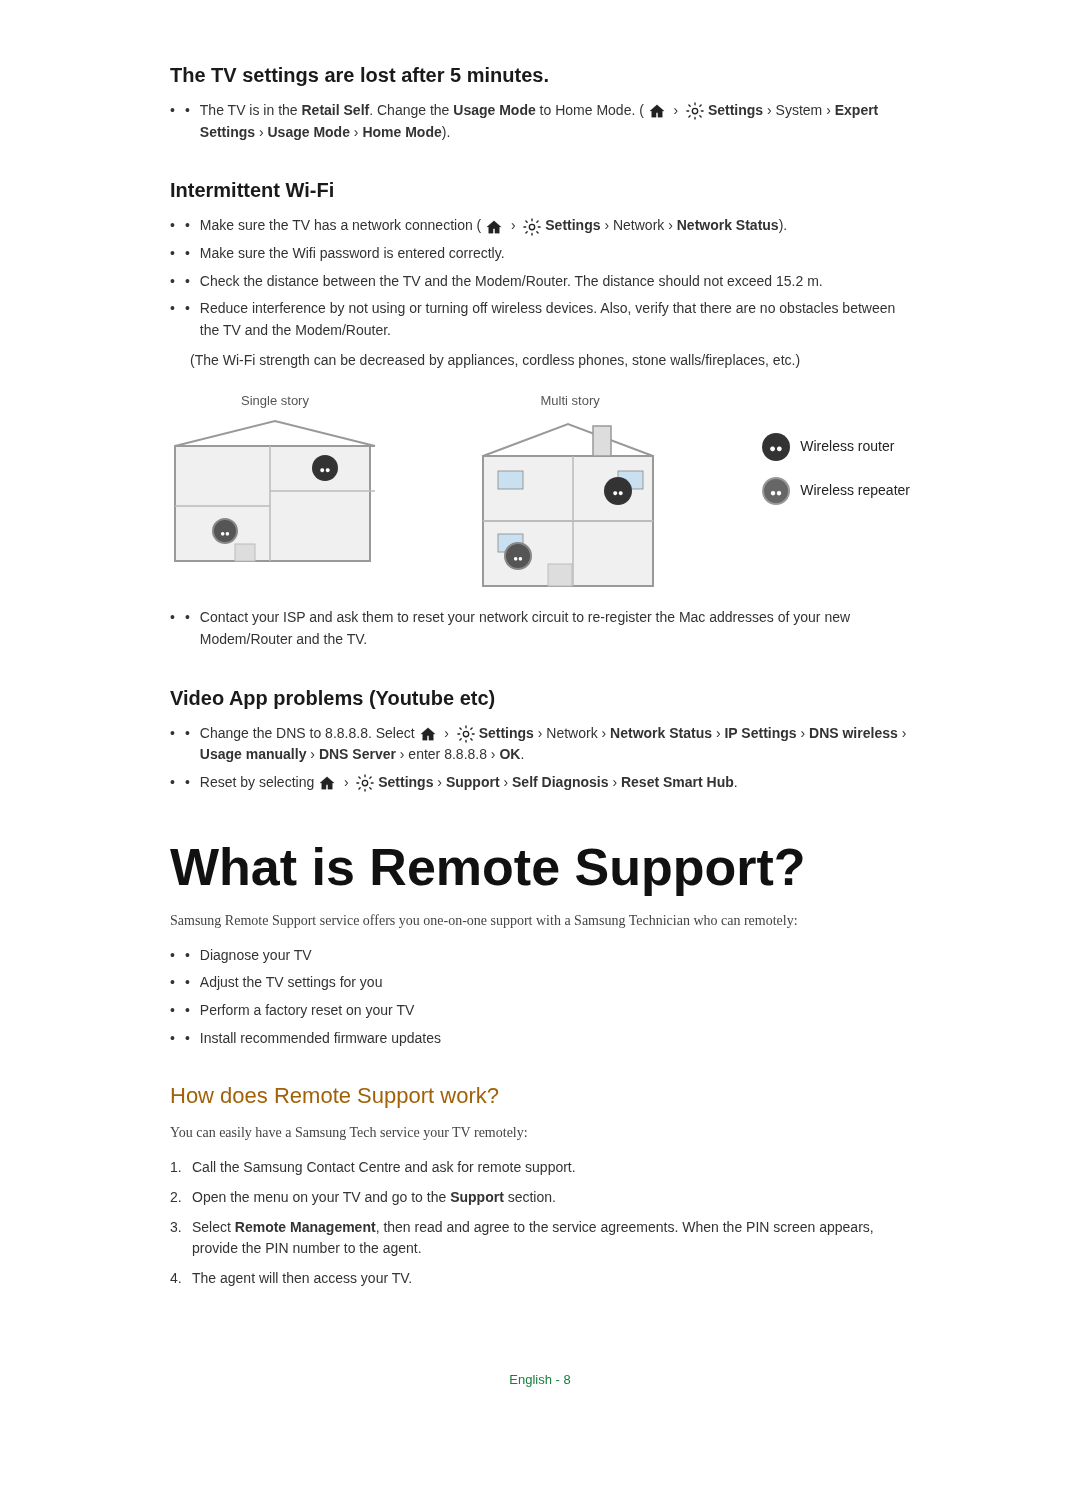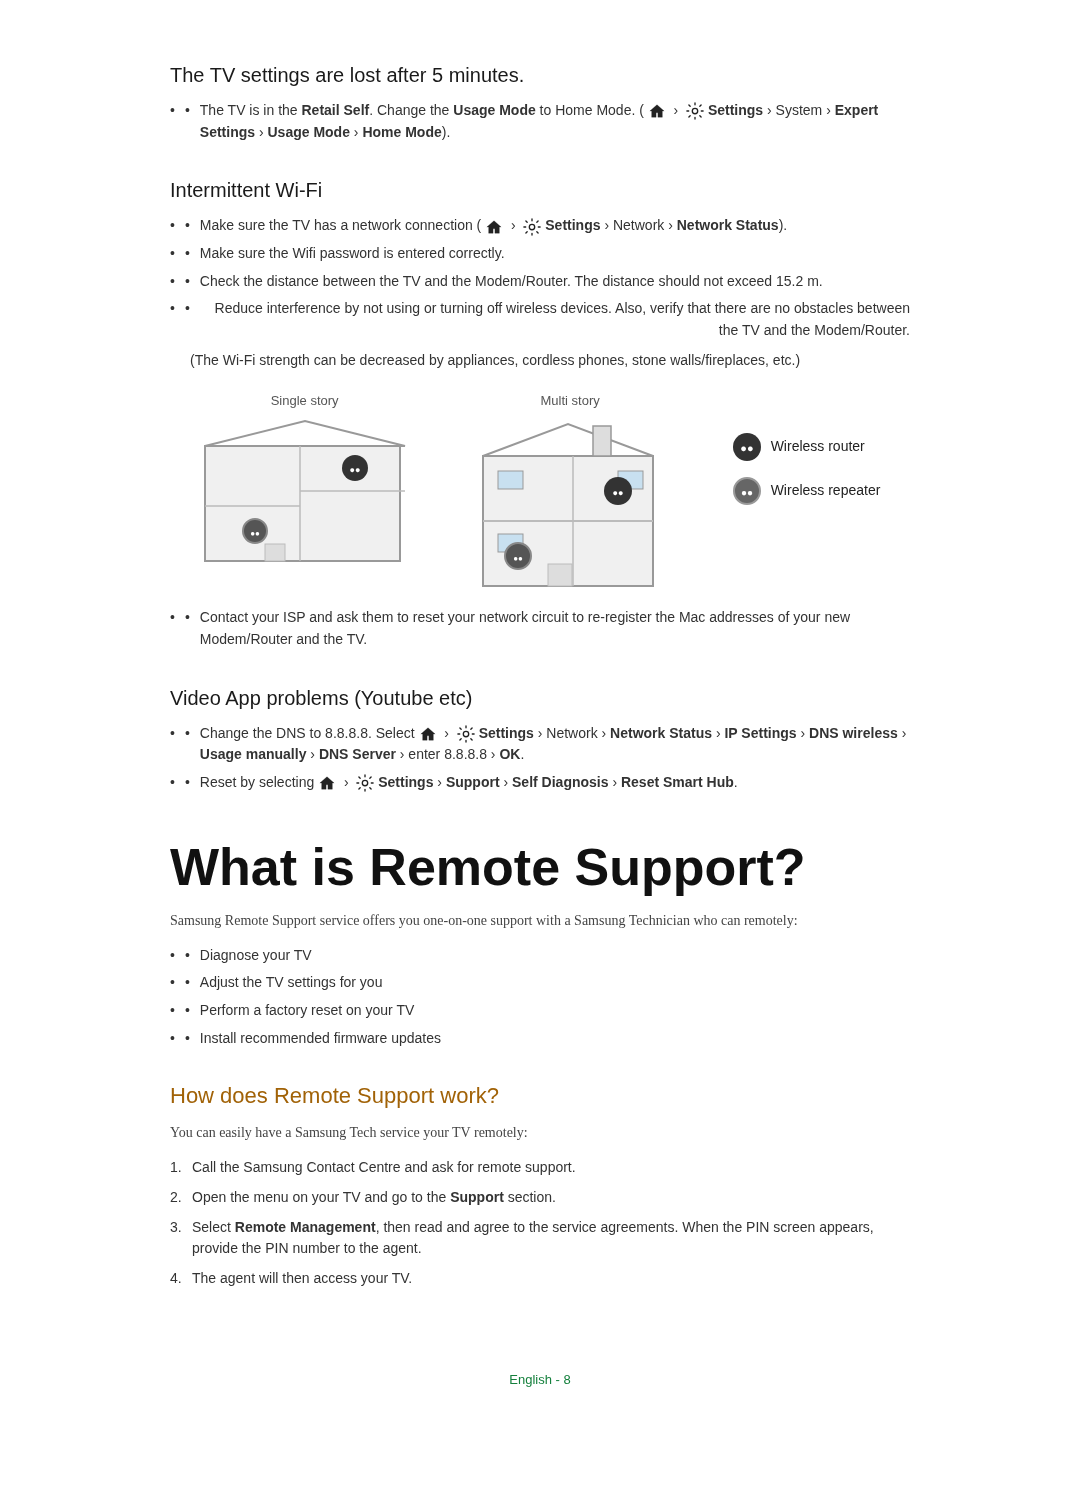--- a/index.html
+++ b/index.html
@@ -10,21 +10,21 @@
       font-size: 15px;
       line-height: 1.5;
     }
     .page {
       max-width: 900px;
       margin: 0 auto;
       padding: 60px 80px 60px 80px;
     }
     h2.section-title {
       font-size: 20px;
-      font-weight: 400;
+      font-weight: 700;
       color: #1a1a1a;
       margin-bottom: 10px;
       margin-top: 32px;
     }
     h2.section-title:first-child {
       margin-top: 0;
     }
     .bullet-list {
       list-style: none;
       padding: 0;
@@ -46,21 +46,21 @@
     }
     .indented-note {
       font-size: 14px;
       color: #333;
       margin-left: 20px;
       margin-bottom: 8px;
       line-height: 1.5;
     }
     .diagram-section {
       display: flex;
-      justify-content: center;
+      justify-content: space-between;
       align-items: flex-start;
       margin: 20px 0 16px 0;
       gap: 53px;
     }
     .diagram-label {
       font-size: 13px;
       color: #555;
       text-align: center;
       margin-bottom: 6px;
     }
@@ -187,21 +187,21 @@
     <li>
       <span>•</span>
       <span style="margin-left:10px;">Make sure the Wifi password is entered correctly.</span>
     </li>
     <li>
       <span>•</span>
       <span style="margin-left:10px;">Check the distance between the TV and the Modem/Router. The distance should not exceed 15.2 m.</span>
     </li>
     <li>
       <span>•</span>
-      <span style="margin-left:10px;text-align:right;">Reduce interference by not using or turning off wireless devices. Also, verify that there are no obstacles between the TV and the Modem/Router.</span>
+      <span style="margin-left:10px;">Reduce interference by not using or turning off wireless devices. Also, verify that there are no obstacles between the TV and the Modem/Router.</span>
     </li>
   </ul>
   <div class="indented-note">(The Wi-Fi strength can be decreased by appliances, cordless phones, stone walls/fireplaces, etc.)</div>
 
   <div class="diagram-section">
 
     <div class="diagram-container">
       <div class="diagram-label">Single story</div>
       <svg width="210" height="155" viewBox="0 0 210 155">
 

